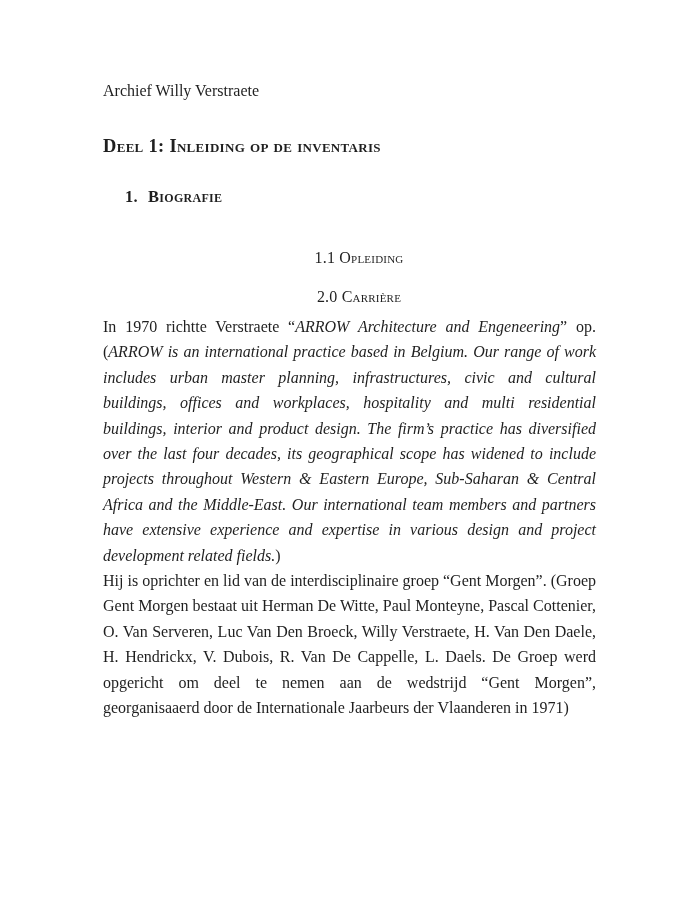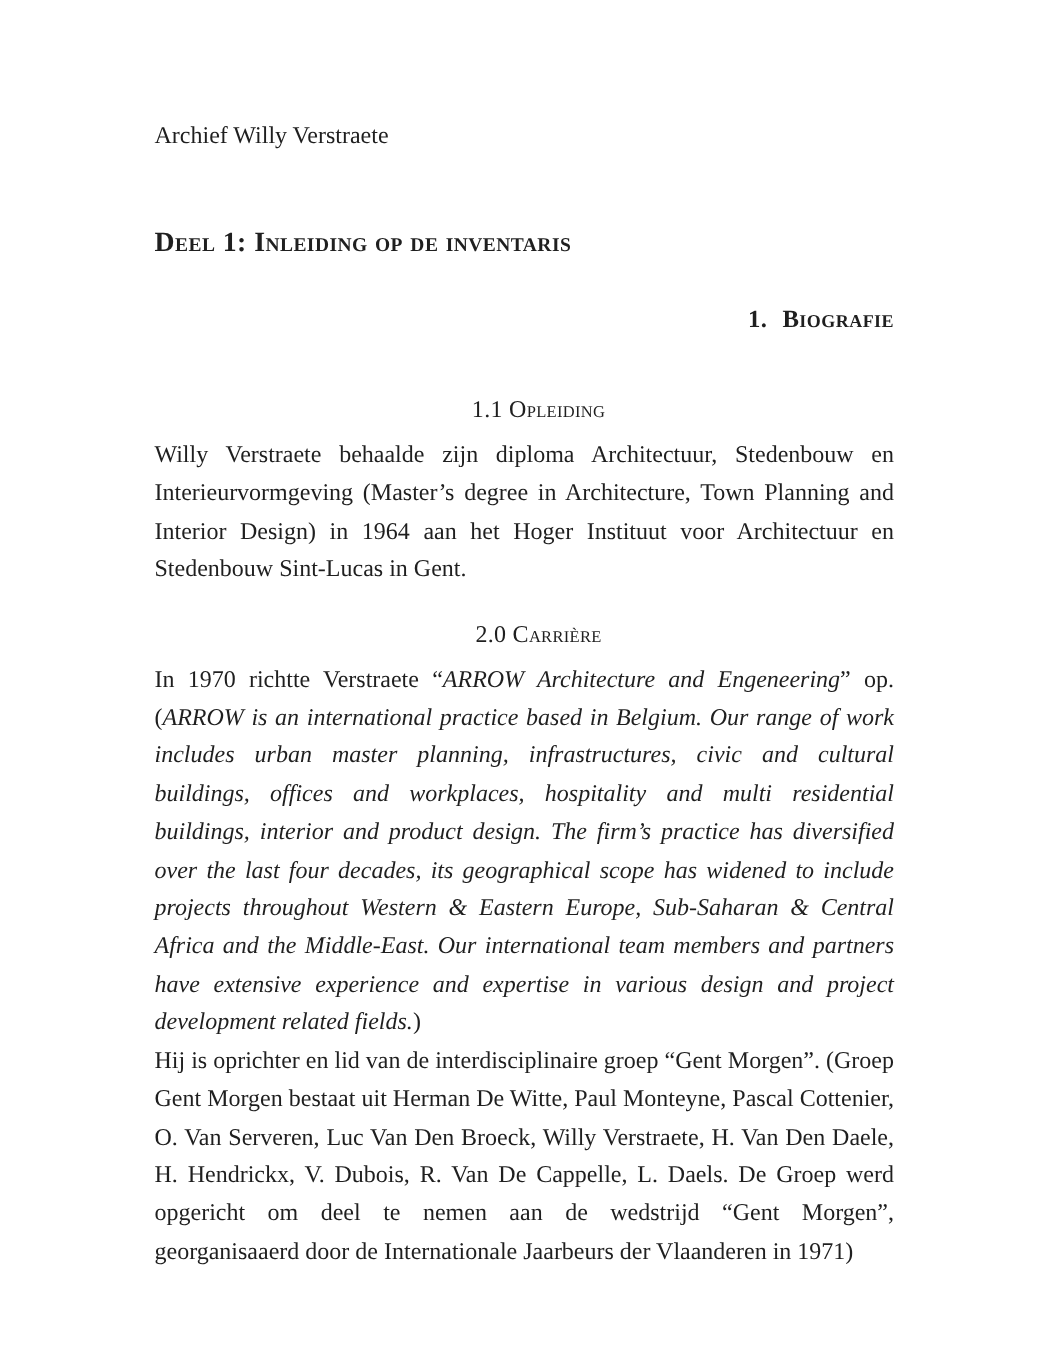--- a/index.html
+++ b/index.html
@@ -20,35 +20,34 @@
   }
   .content {
     width: 493px;
   }
   .doc-header {
     margin: 0;
     font-size: 16px;
     line-height: 18px;
   }
   .part-heading {
-    margin: 52px 0 0 0;
+    margin: 36px 0 0 0;
     font-size: 18.5px;
     font-weight: bold;
     font-variant: small-caps;
     letter-spacing: 0.3px;
     line-height: 20px;
   }
   .chapter-heading {
     margin: 32px 0 0 22px;
     font-size: 16.5px;
     font-weight: bold;
     font-variant: small-caps;
     letter-spacing: 0.3px;
     line-height: 17px;
-    text-align: right;
   }
   .chapter-heading .chapter-num {
     margin-right: 10px;
   }
   .section-heading {
     margin: 44px 0 0 19px;
     font-size: 16px;
     font-weight: normal;
     font-variant: small-caps;
     letter-spacing: 0.2px;
@@ -77,21 +76,20 @@
     <p class="doc-header">Archief Willy Verstraete</p>
 
     <h1 class="part-heading">Deel 1: Inleiding op de inventaris</h1>
 
     <h2 class="chapter-heading">
       <span class="chapter-num">1.</span><span>Biografie</span>
     </h2>
 
     <h3 class="section-heading">1.1 Opleiding</h3>
 
-    <p class="body-par first">Willy Verstraete behaalde zijn diploma Architectuur, Stedenbouw en Interieurvormgeving (Master’s degree in Architecture, Town Planning and Interior Design) in 1964 aan het Hoger Instituut voor Architectuur en Stedenbouw Sint-Lucas in Gent.</p>
 
     <h3 class="section-heading second">2.0 Carrière</h3>
 
     <p class="body-par first"><span>In 1970 richtte Verstraete “</span><span style="font-style: italic;">ARROW Architecture and Engeneering</span><span>” op. (</span><span style="font-style: italic;">ARROW is an international practice based in Belgium. Our range of work includes urban master planning, infrastructures, civic and cultural buildings, offices and workplaces, hospitality and multi residential buildings, interior and product design. The firm’s practice has diversified over the last four decades, its geographical scope has widened to include projects throughout Western &amp; Eastern Europe, Sub-Saharan &amp; Central Africa and the Middle-East. Our international team members and partners have extensive experience and expertise in various design and project development related fields.</span><span>)</span></p>
 
     <p class="body-par">Hij is oprichter en lid van de interdisciplinaire groep “Gent Morgen”. (Groep Gent Morgen bestaat uit Herman De Witte, Paul Monteyne, Pascal Cottenier, O. Van Serveren, Luc Van Den Broeck, Willy Verstraete, H. Van Den Daele, H. Hendrickx, V. Dubois, R. Van De Cappelle, L. Daels. De Groep werd opgericht om deel te nemen aan de wedstrijd “Gent Morgen”, georganisaaerd door de Internationale Jaarbeurs der Vlaanderen in 1971)</p>
 
 
 
   </div>

